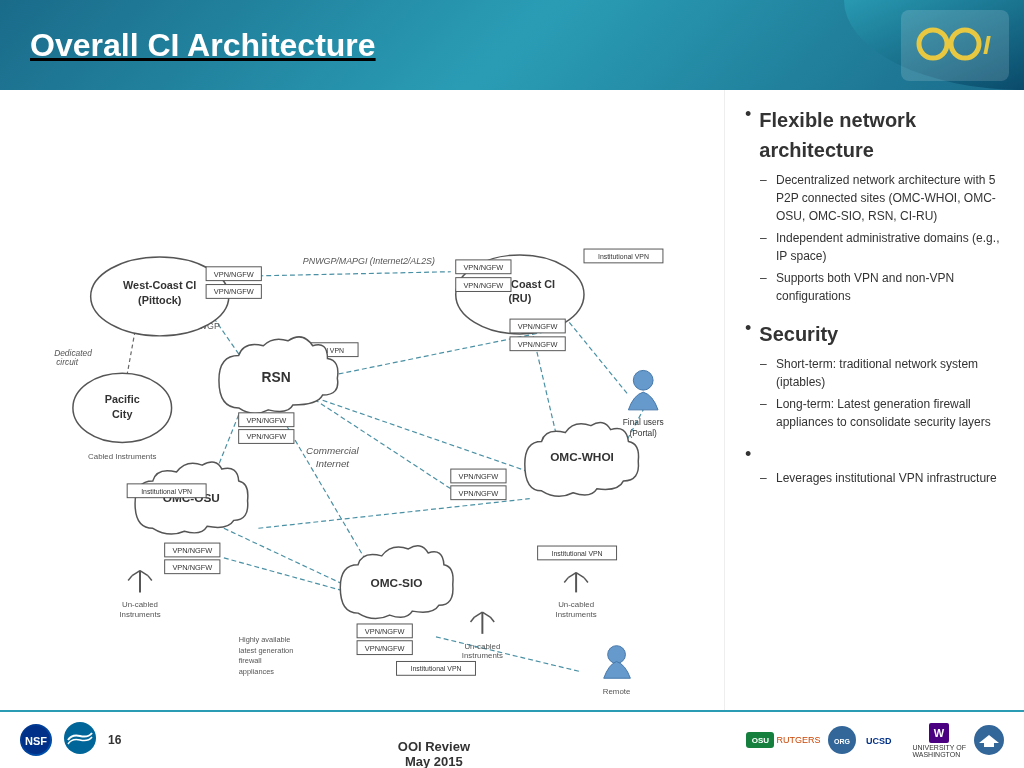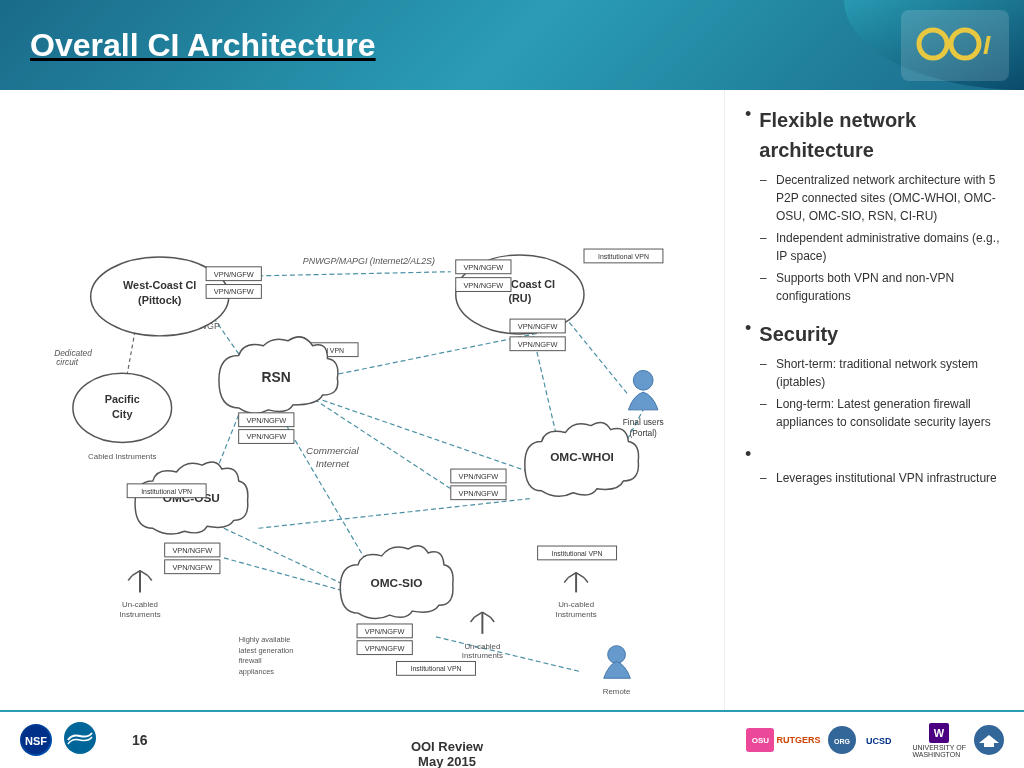--- a/index.html
+++ b/index.html
@@ -101,24 +101,24 @@
       font-weight: bold;
       color: #333;
       margin-top: 28px;
     }
     .footer-right {
       display: flex;
       align-items: center;
       gap: 8px;
     }
     .page-num {
-      font-size: 14px;
+      font-size: 12px;
       font-weight: bold;
       color: #333;
-      margin-left: 24px;
+      margin-left: 0;
     }
 
     
     .nsf-logo {
       width: 32px;
       height: 32px;
       border-radius: 50%;
       background: linear-gradient(135deg, #003087, #0056b3);
       display: flex;
       align-items: center;
@@ -399,24 +399,24 @@
   </div>
 
   <div class="footer-center">
     <div>OOI Review</div>
     <div>May 2015</div>
   </div>
 
   <div class="footer-right">
 
     <div style="display:flex;align-items:center;">
-      <div style="width:28px;height:24px;background:#ec4899;border-radius:3px;display:flex;align-items:center;justify-content:center;">
+      <div style="width:28px;height:16px;background:#15803d;border-radius:3px;display:flex;align-items:center;justify-content:center;">
         <span style="color:white;font-size:8px;font-weight:bold;">OSU</span>
       </div>
-      <span style="font-size:9px;font-weight:bold;color:#cc4400;margin-left:2px;">RUTGERS</span>
+      <span style="font-size:9px;font-weight:normal;color:#cc4400;margin-left:2px;">RUTGERS</span>
     </div>
 
     <div class="circle-badge" style="background:#336699;">
       <svg width="28" height="28" viewBox="0 0 28 28">
         <circle cx="14" cy="14" r="13" fill="#336699"></circle>
         <text x="14" y="18" font-size="7" fill="white" text-anchor="middle" font-family="Arial">ORG</text>
       </svg>
     </div>
 
     <div style="display:flex;flex-direction:column;align-items:flex-end;">

